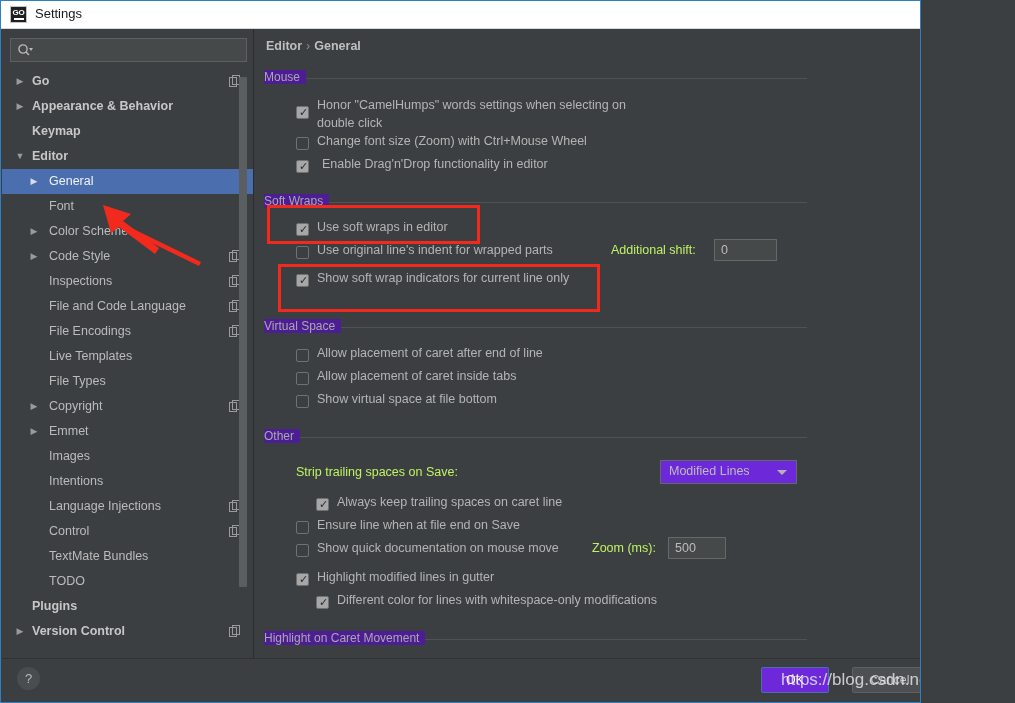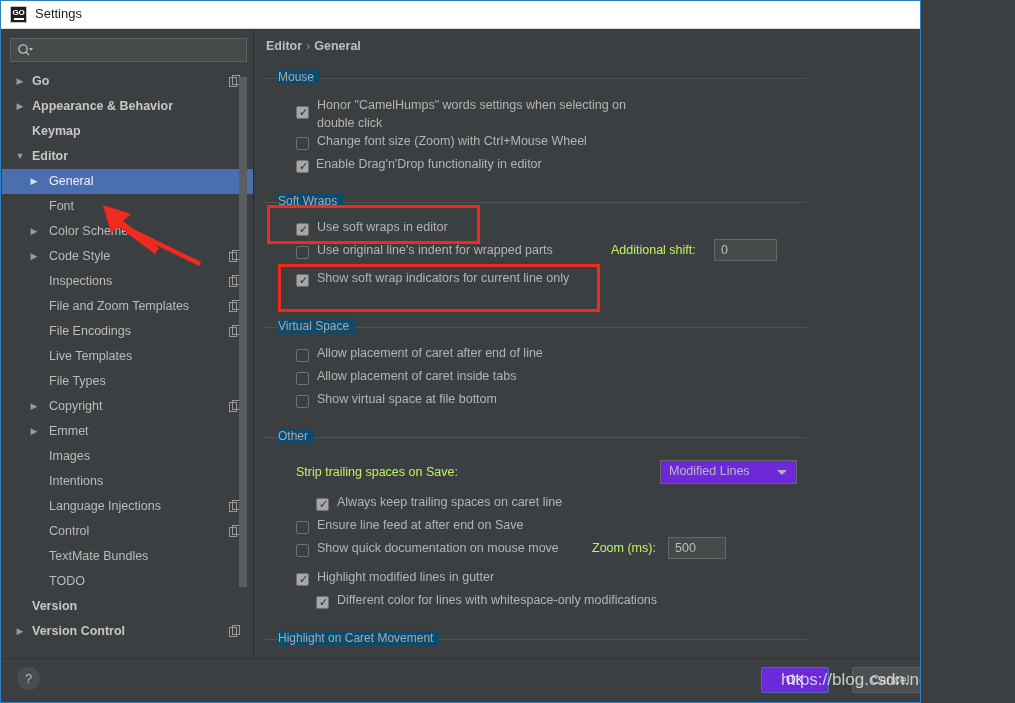--- a/index.html
+++ b/index.html
@@ -150,24 +150,23 @@
     width: 543px;
   }
   .group-title {
     position: relative;
     font-size: 12px;
     color: #a9a9a9;
     height: 16px;
   }
   .group-title .gt-text {
     position: absolute; left: 0; top: 0;
-    background: #0c4a6e;
+    background: #4c1d95;
     padding-right: 6px;
     z-index: 2;
-    margin-left: 14px;
   }
   .group-line {
     position: absolute; left: 0; top: 8px;
     width: 543px; height: 1px;
     background: #4e5254;
     z-index: 1;
   }
   .opt-row {
     position: relative;
     height: 23px;
@@ -350,21 +349,21 @@
         <div class="tree-row d1">
           <span class="twisty"></span>
           <span class="label">Inspections</span>
           <svg class="copy-glyph" viewBox="0 0 11 12">
             <rect x="0.5" y="2.5" width="7" height="9" fill="none" stroke="#9a9a9a"></rect>
             <rect x="3.5" y="0.5" width="7" height="9" fill="none" stroke="#9a9a9a"></rect>
           </svg>
         </div>
         <div class="tree-row d1">
           <span class="twisty"></span>
-          <span class="label">File and Zoom Templates</span>
+          <span class="label">File and Code Language</span>
           <svg class="copy-glyph" viewBox="0 0 11 12">
             <rect x="0.5" y="2.5" width="7" height="9" fill="none" stroke="#9a9a9a"></rect>
             <rect x="3.5" y="0.5" width="7" height="9" fill="none" stroke="#9a9a9a"></rect>
           </svg>
         </div>
         <div class="tree-row d1">
           <span class="twisty"></span>
           <span class="label">File Encodings</span>
           <svg class="copy-glyph" viewBox="0 0 11 12">
             <rect x="0.5" y="2.5" width="7" height="9" fill="none" stroke="#9a9a9a"></rect>
@@ -418,21 +417,21 @@
         <div class="tree-row d1">
           <span class="twisty"></span>
           <span class="label">TextMate Bundles</span>
         </div>
         <div class="tree-row d1">
           <span class="twisty"></span>
           <span class="label">TODO</span>
         </div>
         <div class="tree-row d0 bold">
           <span class="twisty"></span>
-          <span class="label">Version</span>
+          <span class="label">Plugins</span>
         </div>
         <div class="tree-row d0 bold">
           <span class="twisty">▶</span>
           <span class="label">Version Control</span>
           <svg class="copy-glyph" viewBox="0 0 11 12">
             <rect x="0.5" y="2.5" width="7" height="9" fill="none" stroke="#9a9a9a"></rect>
             <rect x="3.5" y="0.5" width="7" height="9" fill="none" stroke="#9a9a9a"></rect>
           </svg>
         </div>
       </div>
@@ -460,21 +459,21 @@
           <span class="opt-label" style="left:53px; top:1px; white-space:normal; width:340px; line-height:18px;">Honor "CamelHumps" words settings when selecting on double click</span>
         </div>
         <div class="opt-row">
           <span class="cb off" style="left:32px; top:4px;"></span>
           <span class="opt-label" style="left:53px; top:1px;">Change font size (Zoom) with Ctrl+Mouse Wheel</span>
         </div>
         <div class="opt-row">
           <span class="cb" style="left:32px; top:4px;">
               <span class="tick">✓</span>
             </span>
-          <span class="opt-label" style="left:52px; top:1px;">Enable Drag'n'Drop functionality in editor</span>
+          <span class="opt-label" style="left:58px; top:1px;">Enable Drag'n'Drop functionality in editor</span>
         </div>
       </div>
     </div>
 
     <div class="group" style="top:165px;">
       <div class="group-title">
         <span class="gt-text">Soft Wraps</span>
         <div class="group-line"></div>
       </div>
       <div style="position:relative; margin-top:9px;">
@@ -534,21 +533,21 @@
           </span>
         </div>
         <div class="opt-row">
           <span class="cb" style="left:52px; top:4px;">
               <span class="tick">✓</span>
             </span>
           <span class="opt-label" style="left:73px; top:1px;">Always keep trailing spaces on caret line</span>
         </div>
         <div class="opt-row">
           <span class="cb off" style="left:32px; top:4px;"></span>
-          <span class="opt-label" style="left:53px; top:1px;">Ensure line feed at after end on Save</span>
+          <span class="opt-label" style="left:53px; top:1px;">Ensure line when at file end on Save</span>
         </div>
         <div class="opt-row" style="height:29px;">
           <span class="cb off" style="left:32px; top:4px;"></span>
           <span class="opt-label" style="left:53px; top:1px;">Show quick documentation on mouse move</span>
           <span class="plain-label" style="left:328px; top:1px;">Zoom (ms):</span>
           <span class="txtfield" style="left:404px; top:-3px; width:58px; height:22px;">500</span>
         </div>
         <div class="opt-row">
           <span class="cb" style="left:32px; top:4px;">
               <span class="tick">✓</span>

